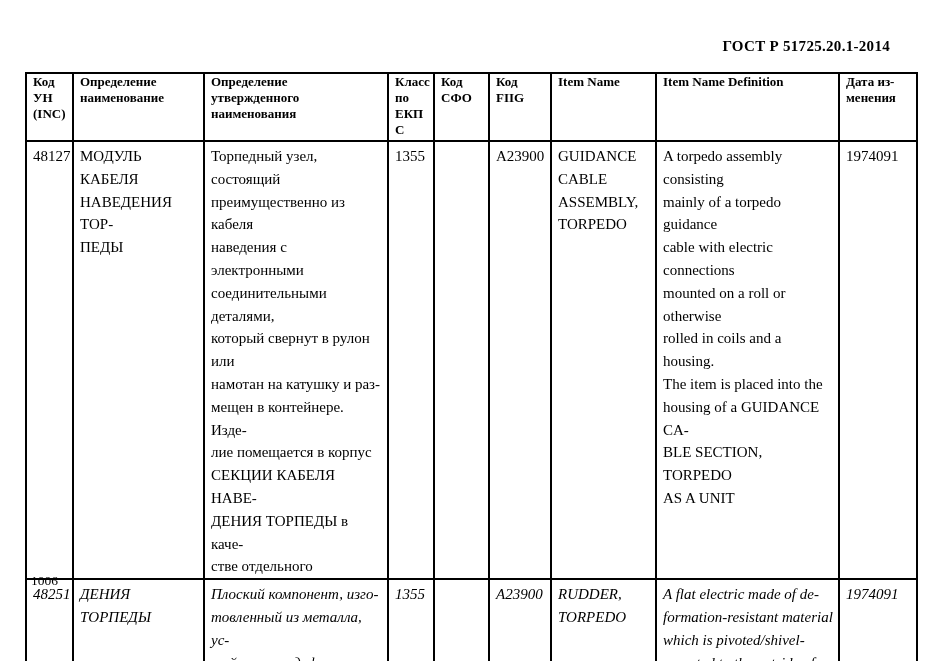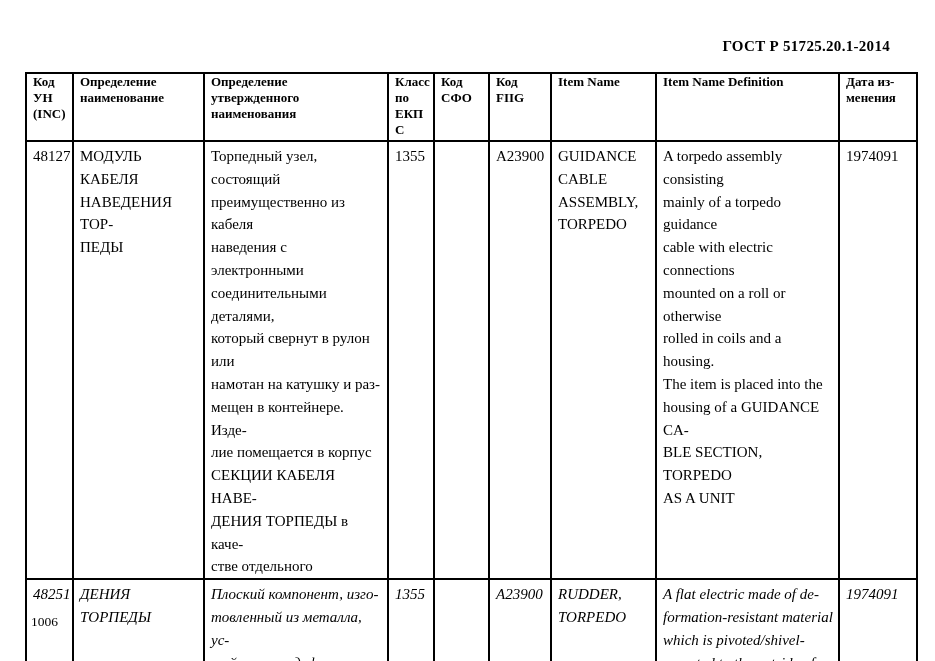--- a/index.html
+++ b/index.html
@@ -54,21 +54,21 @@
   col.c-name   { width: 131px; }
   col.c-def    { width: 184px; }
   col.c-ekps   { width: 46px; }
   col.c-sfo    { width: 55px; }
   col.c-fiig   { width: 62px; }
   col.c-iname  { width: 105px; }
   col.c-idef   { width: 183px; }
   col.c-date   { width: 78px; }
   .page-number {
     position: absolute;
-    top: 614px;
+    top: 573px;
     left: 31px;
     font-size: 13.5px;
   }
 </style>
 </head>
 <body>
 
 <div class="doc-code">ГОСТ Р 51725.20.1-2014</div>
 
 <table class="gost-table">

